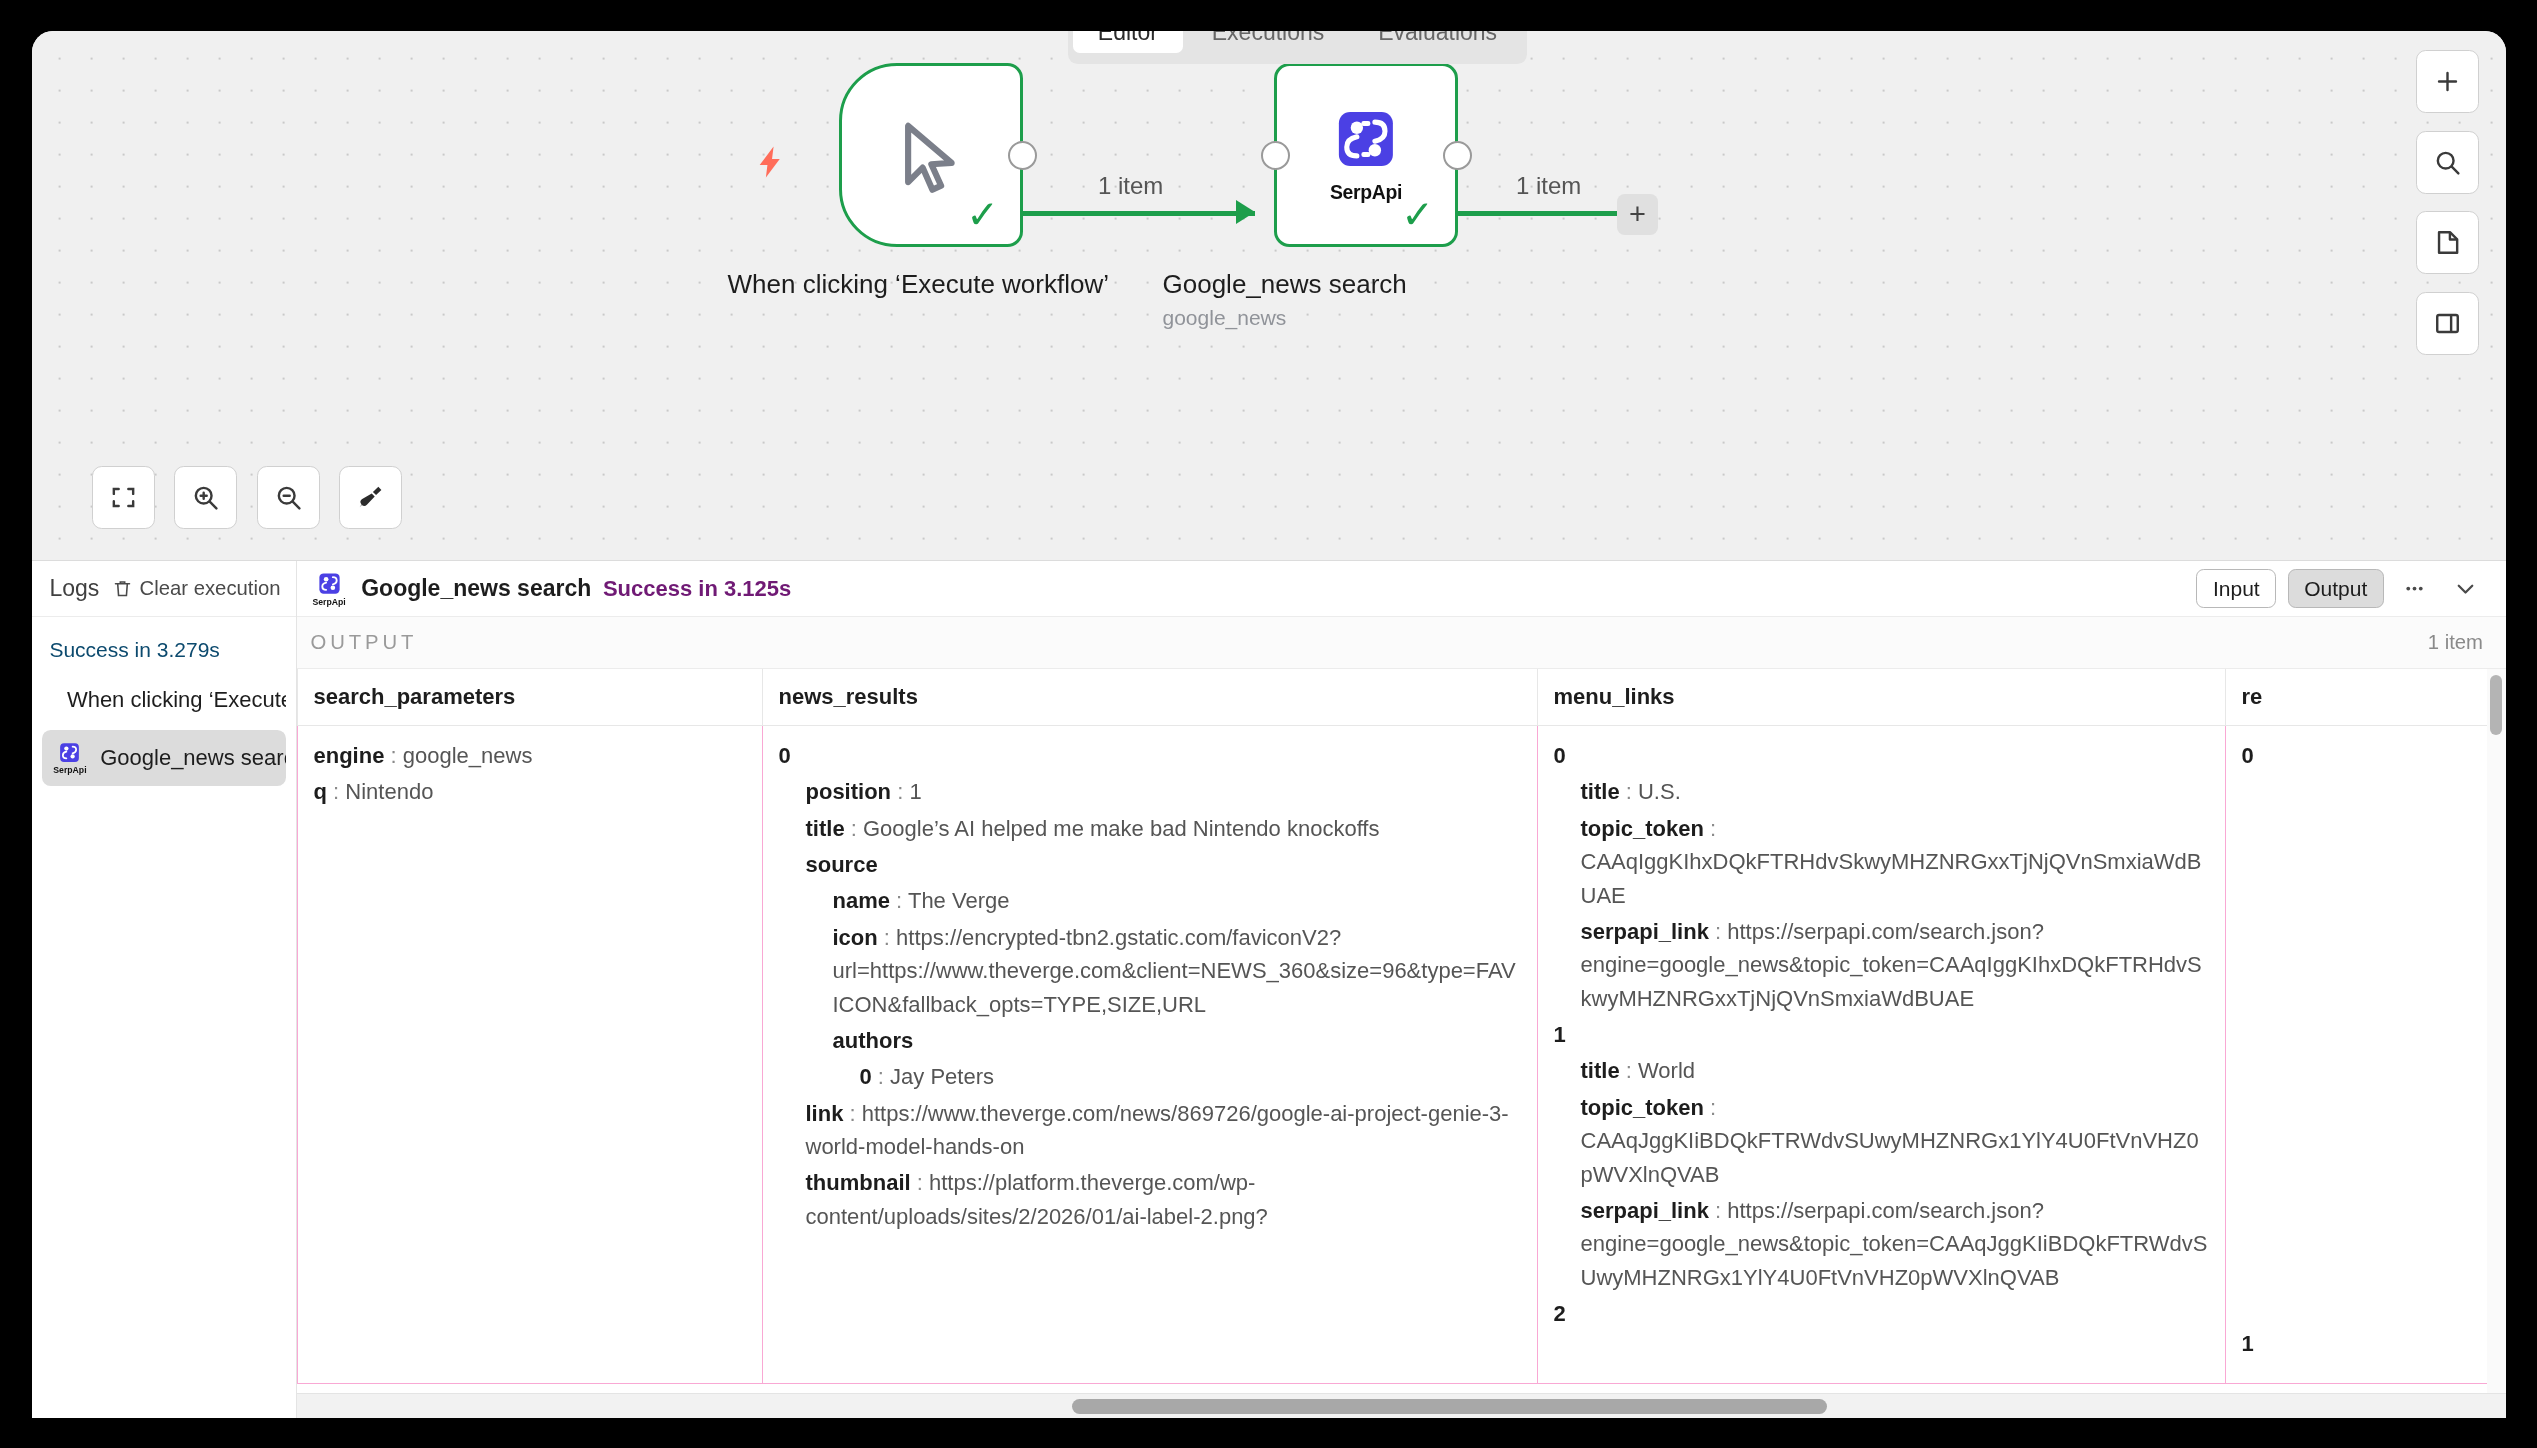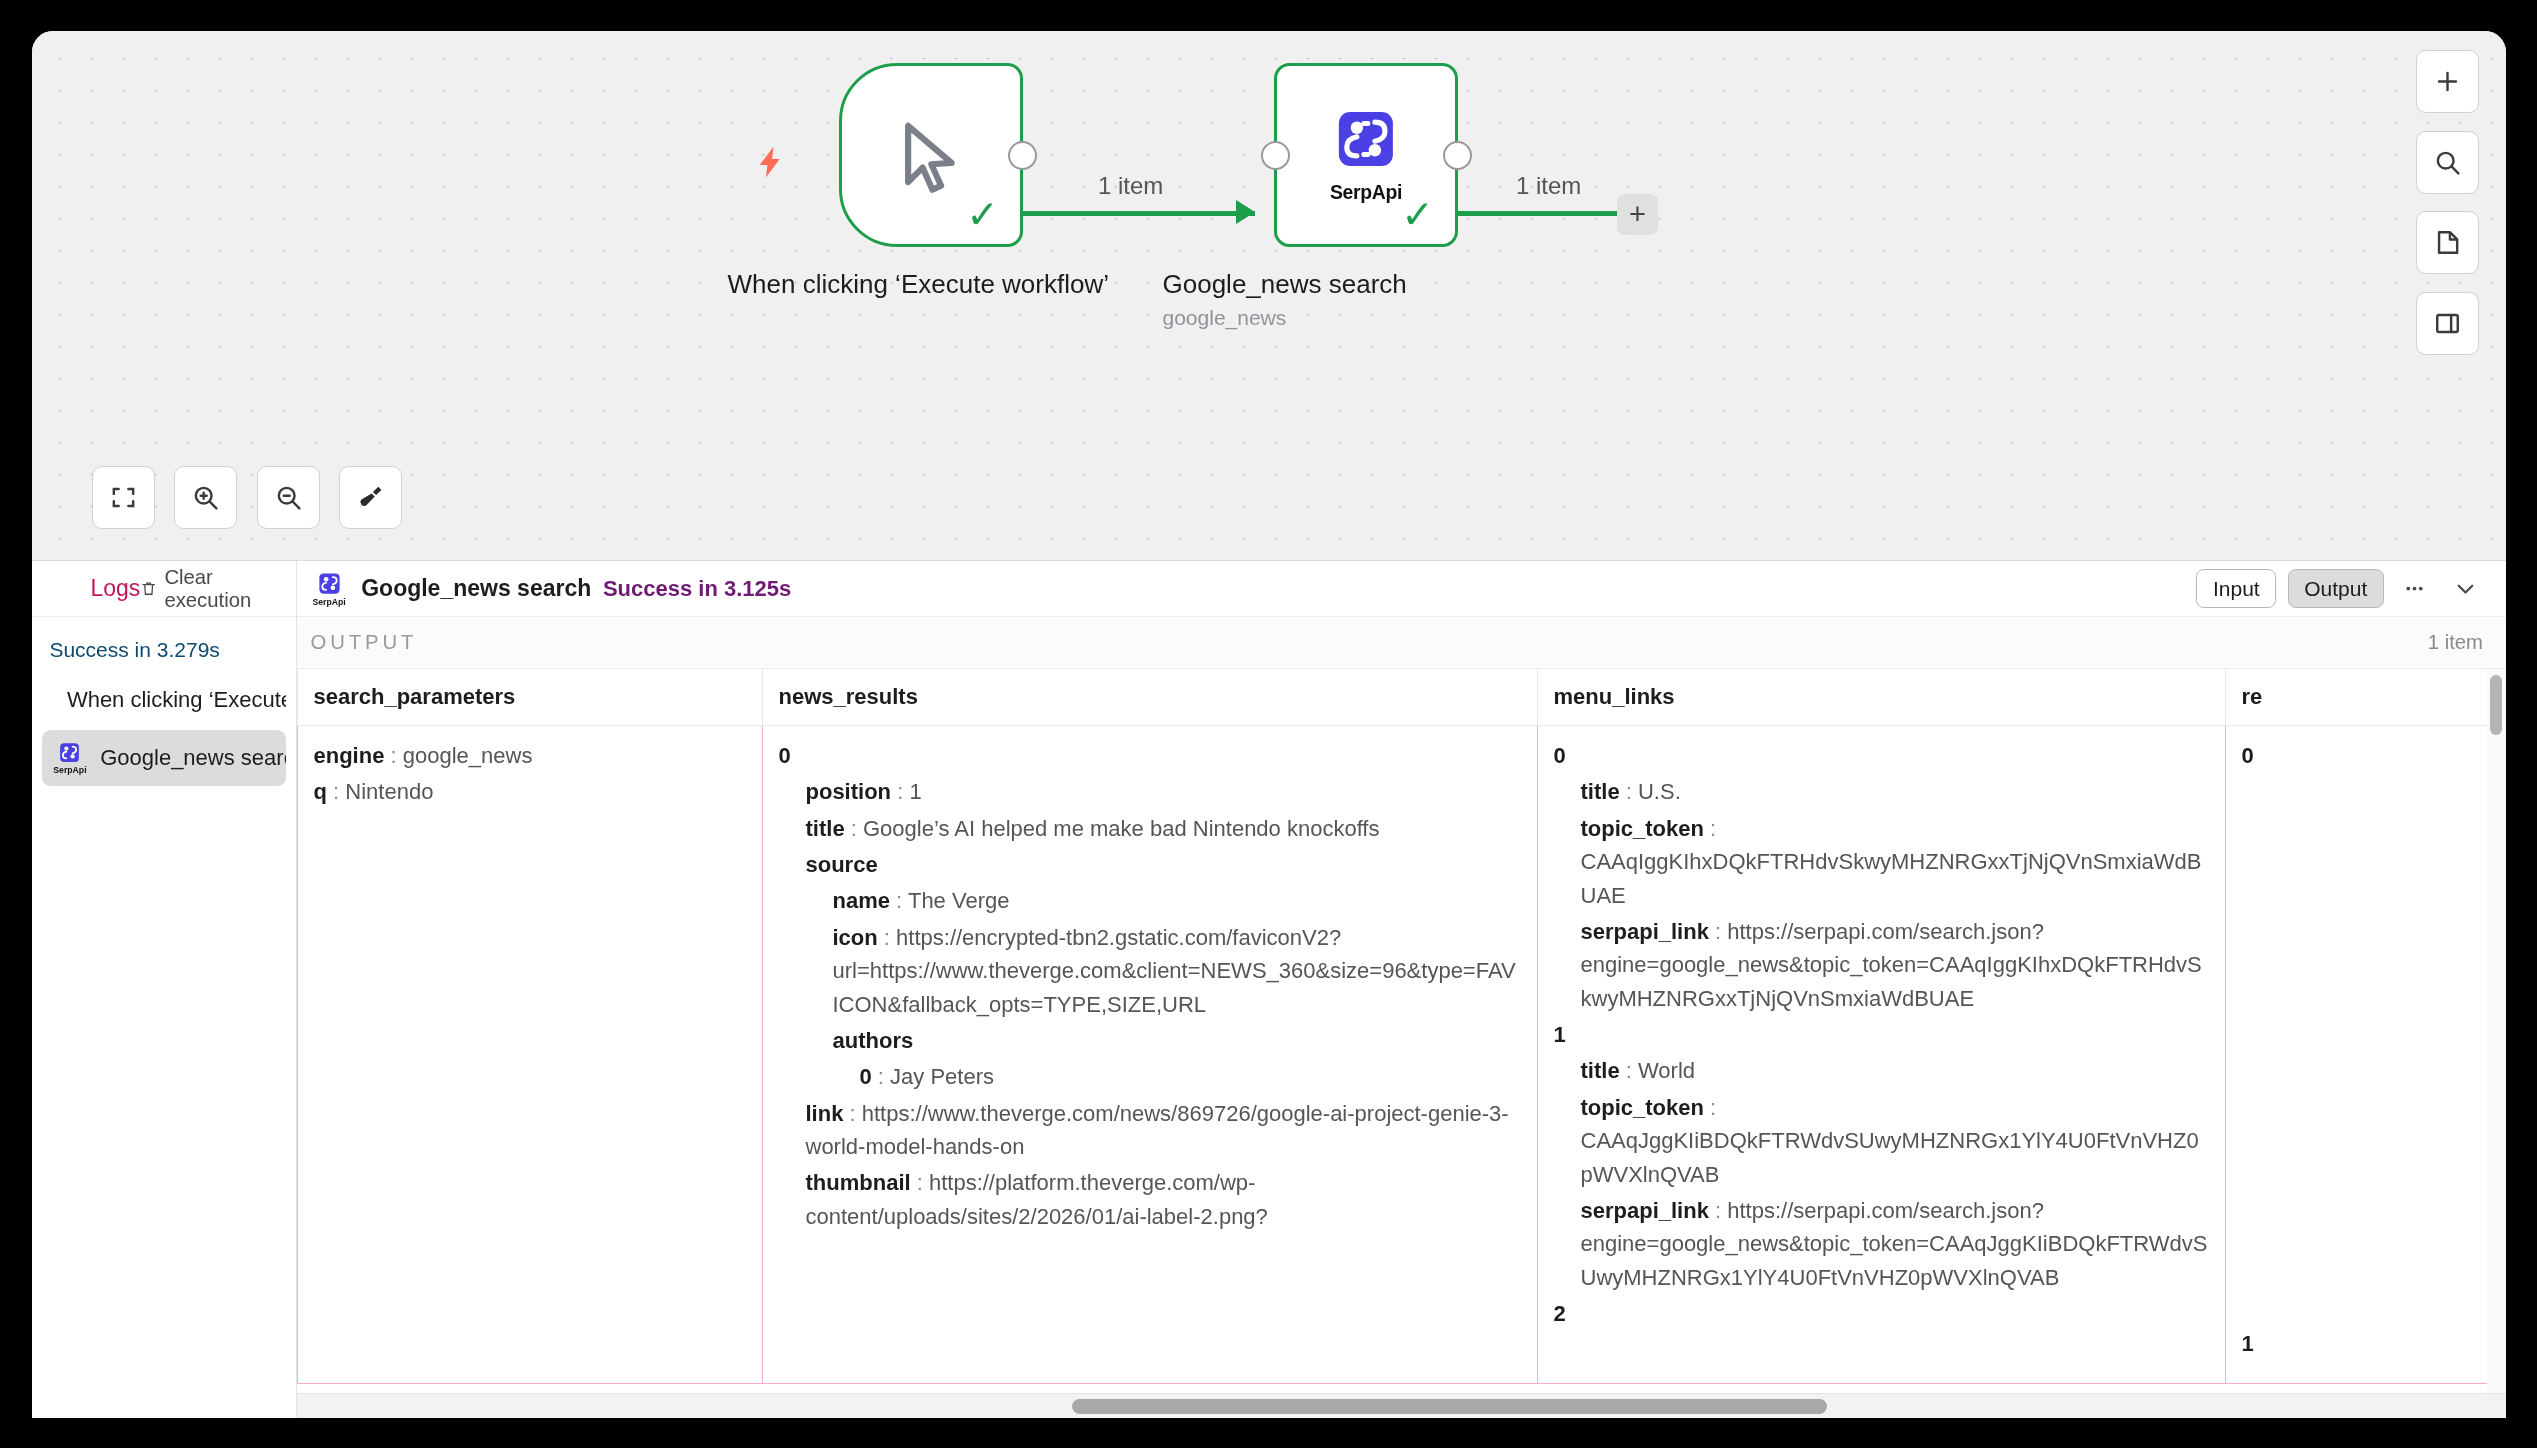--- a/index.html
+++ b/index.html
@@ -160,21 +160,21 @@
     border-right: 1px solid #e4e4e4;
     display: flex; flex-direction: column;
     background: #fff;
   }
   #logs-header {
     height: 56px; flex: none;
     display: flex; align-items: center; justify-content: space-between;
     padding: 0 15.5px 0 17.4px;
     border-bottom: 1px solid #ececec;
   }
-  #logs-title { font-size: 23px; color: #be185d; margin-left: 41px; }
+  #logs-title { font-size: 23px; color: #404040; }
   #clear-exec {
     display: flex; align-items: center; gap: 6.8px;
     font-size: 20.3px; color: #4a4a4a; cursor: pointer;
   }
   #logs-status {
     font-size: 21px; color: #0c4a6e;
     padding: 21px 17.4px 13.6px;
   }
   .log-item {
     display: flex; align-items: center; gap: 13.6px;
@@ -286,20 +286,25 @@
     background: #b4b4b4; border-radius: 6.8px; cursor: pointer;
   }
 </style>
 </head>
 <body>
 
 <div id="app-window">
 
   <div id="canvas">
 
+    <div id="tabs">
+      <div class="tab active">Editor</div>
+      <div class="tab">Executions</div>
+      <div class="tab">Evaluations</div>
+    </div>
 
     <div class="node-wrap" style="left:807px; top:32px;">
       <div class="bolt" style="left:-87px; top:76px;">
         <svg width="37" height="46" viewBox="0 0 24 24">
             <path d="M14 2 L5 14 h5 l-1 8 9-12 h-5 z" fill="#ff6d5a"></path>
           </svg>
       </div>
       <div class="node-box trigger">
         <div class="port right"></div>
         <svg style="position:absolute;left:48px;top:44px;" width="87" height="97" viewBox="0 0 24 24">

